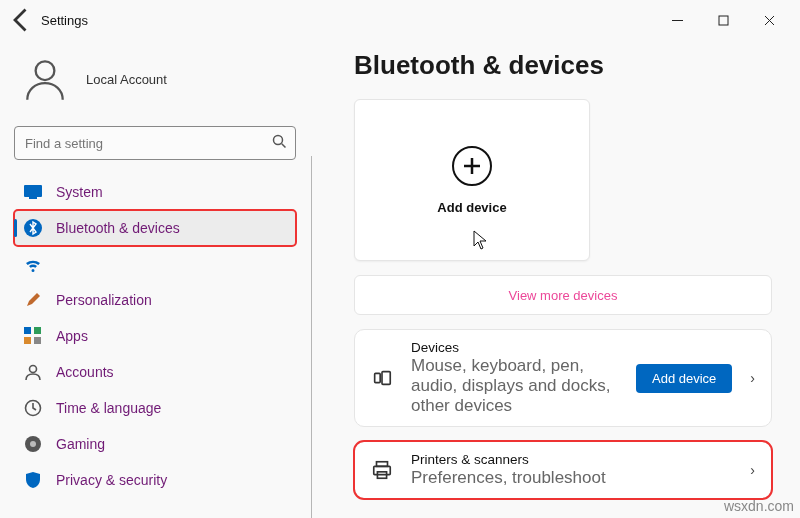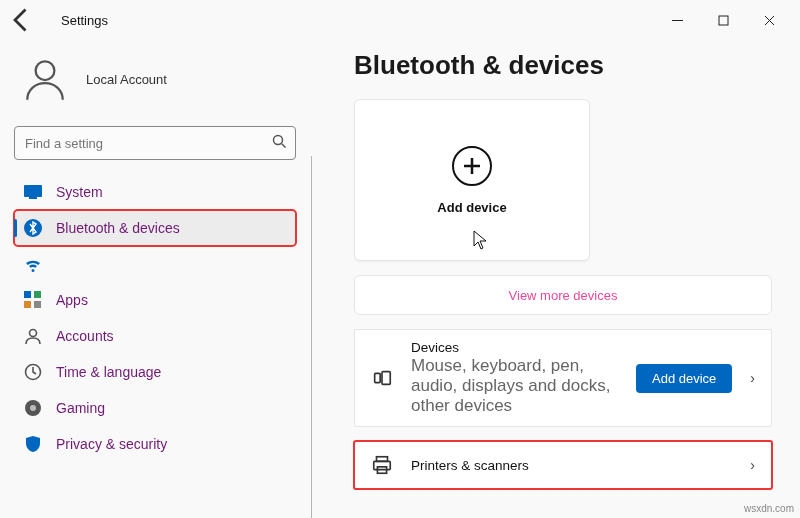--- a/index.html
+++ b/index.html
@@ -1,21 +1,21 @@
 <!DOCTYPE html>
 <html><head>
 <meta charset="utf-8">
 <style>
   * { box-sizing: border-box; margin: 0; padding: 0; font-family: "Segoe UI", Arial, sans-serif; }
   body { width: 800px; height: 518px; background: #f9f9f9; overflow: hidden; position: relative; }
 
   
   .titlebar { height: 40px; display: flex; align-items: center; padding: 0 8px; }
   .tb-back { width: 28px; height: 28px; display:flex; align-items:center; justify-content:center; font-size: 15px; color:#333; cursor:pointer;}
-  .tb-title { font-size: 13px; margin-left: 25px; color:#111;}
+  .tb-title { font-size: 13px; margin-left: 5px; color:#111;}
   .tb-spacer { flex:1; }
   .tb-btn { width: 46px; height: 32px; display:flex; align-items:center; justify-content:center; color:#222; cursor:pointer;}
   .tb-btn svg { width:11px; height:11px;}
 
   .content { display:flex; height: calc(100% - 40px); }
 
   
   .sidebar { width: 312px; padding: 4px 0 0 14px; position:relative; }
   .sidebar::after { content:""; position:absolute; right:0; top:116px; bottom:0; width:1px; background:#888; opacity:.6;}
   .account { display:flex; align-items:center; gap:16px; margin: 10px 0 22px 6px;}
@@ -41,31 +41,31 @@
   .page-title { font-size:26px; font-weight:600; color:#1a1a1a; margin-bottom:18px;}
 
   .add-tile { width:236px; height:162px; background:#fff; border:1px solid #e5e5e5; border-radius:6px; display:flex; flex-direction:column; align-items:center; justify-content:center; gap:14px; box-shadow:0 1px 2px rgba(0,0,0,.05); cursor:pointer; position:relative;}
   .plus { width:40px; height:40px; border:2.5px solid #111; border-radius:50%; display:flex; align-items:center; justify-content:center;}
   .plus svg{width:18px;height:18px;stroke:#111;stroke-width:2.5;}
   .add-tile .lbl { font-size:13px; font-weight:600; color:#111;}
   .cursor { position:absolute; left:118px; top:130px; font-size:16px; color:#111;}
 
   .vmore { margin-top:14px; height:40px; border:1px solid #e5e5e5; border-radius:6px; background:#fff; display:flex; align-items:center; justify-content:center; font-size:13px; color:#ec4899; cursor:pointer;}
 
-  .row { margin-top:14px; padding:10px 14px; border:1px solid #e5e5e5; border-radius:2px; background:#fff; display:flex; align-items:center; gap:16px;}
+  .row { margin-top:14px; padding:10px 14px; border:1px solid #e5e5e5; border-radius:10px; background:#fff; display:flex; align-items:center; gap:16px;}
   .row.hl { outline:2px solid #e33; outline-offset:-1px;}
   .row .ricon { width:26px; height:26px; display:flex; align-items:center; justify-content:center;}
   .row .ricon svg{width:22px;height:22px;stroke:#333;fill:none;stroke-width:1.8;}
   .row .txt { flex:1;}
   .row .t1 { font-size:13.5px; color:#111; }
   .row .t2 { font-size:17px; color:#666; margin-top:1px;}
   .pill { background:#0067c0; color:#fff; font-size:13px; padding:7px 16px; border-radius:4px; cursor:pointer;}
   .chev { font-size:14px; color:#444; padding:0 2px;}
 
-  .watermark { position:absolute; right:6px; bottom:4px; font-size:10px; color:#888;}
+  .watermark { position:absolute; right:6px; bottom:4px; font-size:14px; color:#888;}
 </style>
 </head>
 <body>
 
 <div class="titlebar">
   <div class="tb-back">
     <svg viewBox="0 0 16 16" fill="none" stroke="#333" stroke-width="1.6">
         <path d="M10 2 4 8l6 6"></path>
       </svg>
   </div>
@@ -131,20 +131,28 @@
       <li>
         <span class="nicon">
             <svg viewBox="0 0 18 18" fill="#0067c0">
               <path d="M9 14a1.5 1.5 0 100 3 1.5 1.5 0 000-3zm-4-3a7 7 0 018 0l-1.6 1.8a4.5 4.5 0 00-4.8 0zM2 8a12 12 0 0114 0l-1.7 1.9a9.5 9.5 0 00-10.6 0z"></path>
             </svg>
           </span>
       </li>
       <li>
         <span class="nicon">
             <svg viewBox="0 0 18 18">
+              <path d="M3 15l2-5 8-8 3 3-8 8-5 2z" fill="#c06a2e"></path>
+            </svg>
+          </span>
+        <span>Personalization</span>
+      </li>
+      <li>
+        <span class="nicon">
+            <svg viewBox="0 0 18 18">
               <rect x="0" y="0" width="7" height="7" fill="#0067c0"></rect>
               <rect x="10" y="0" width="7" height="7" fill="#2e9c5a"></rect>
               <rect x="0" y="10" width="7" height="7" fill="#d98a2e"></rect>
               <rect x="10" y="10" width="7" height="7" fill="#888"></rect>
             </svg>
           </span>
         <span>Apps</span>
       </li>
       <li>
         <span class="nicon">
@@ -223,19 +231,20 @@
     <div class="row hl">
       <div class="ricon">
           <svg viewBox="0 0 24 24">
             <rect x="6" y="3" width="12" height="5"></rect>
             <rect x="3" y="8" width="18" height="9" rx="1"></rect>
             <rect x="7" y="14" width="10" height="7"></rect>
           </svg>
         </div>
       <div class="txt">
         <div class="t1">Printers &amp; scanners</div>
+        <div class="t2">Preferences, troubleshoot</div>
       </div>
       <div class="chev">›</div>
     </div>
   </div>
 </div>
 
 <div class="watermark">wsxdn.com</div>
 
 </body></html>

